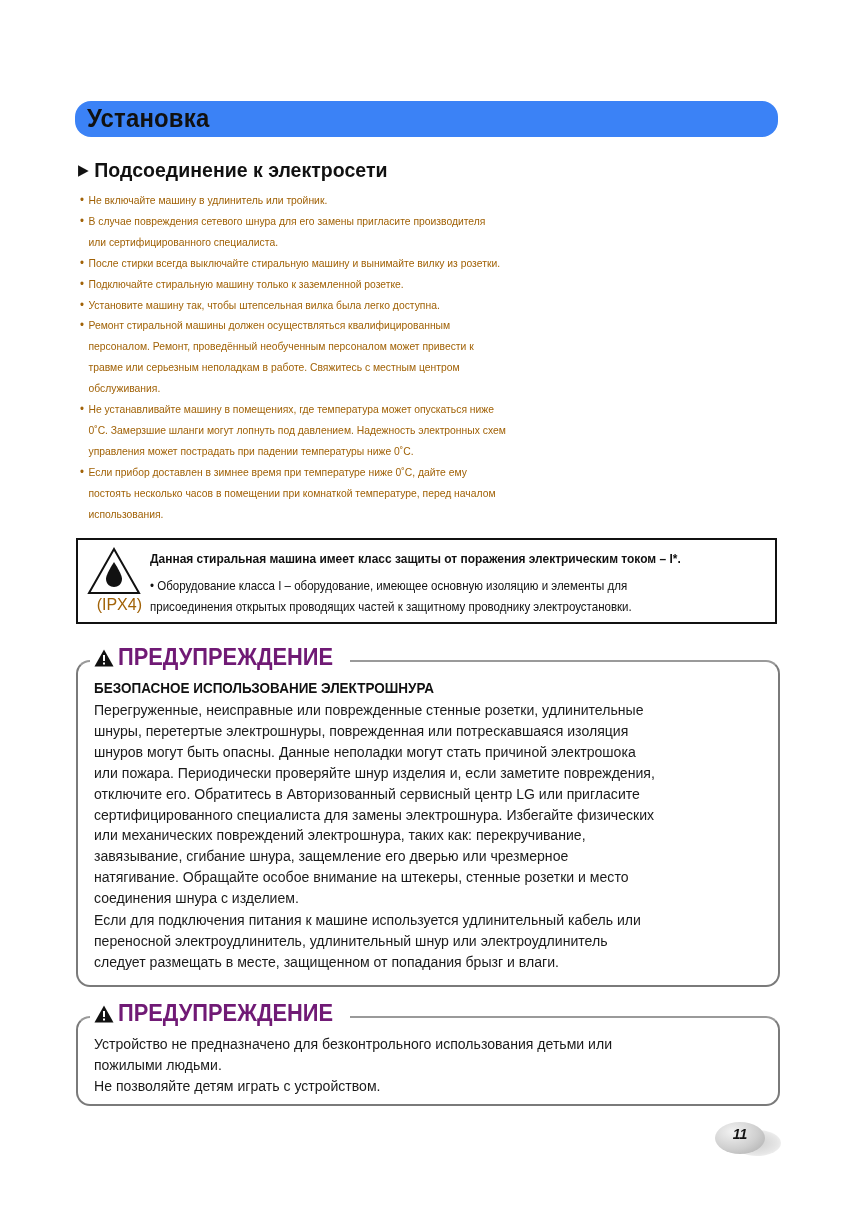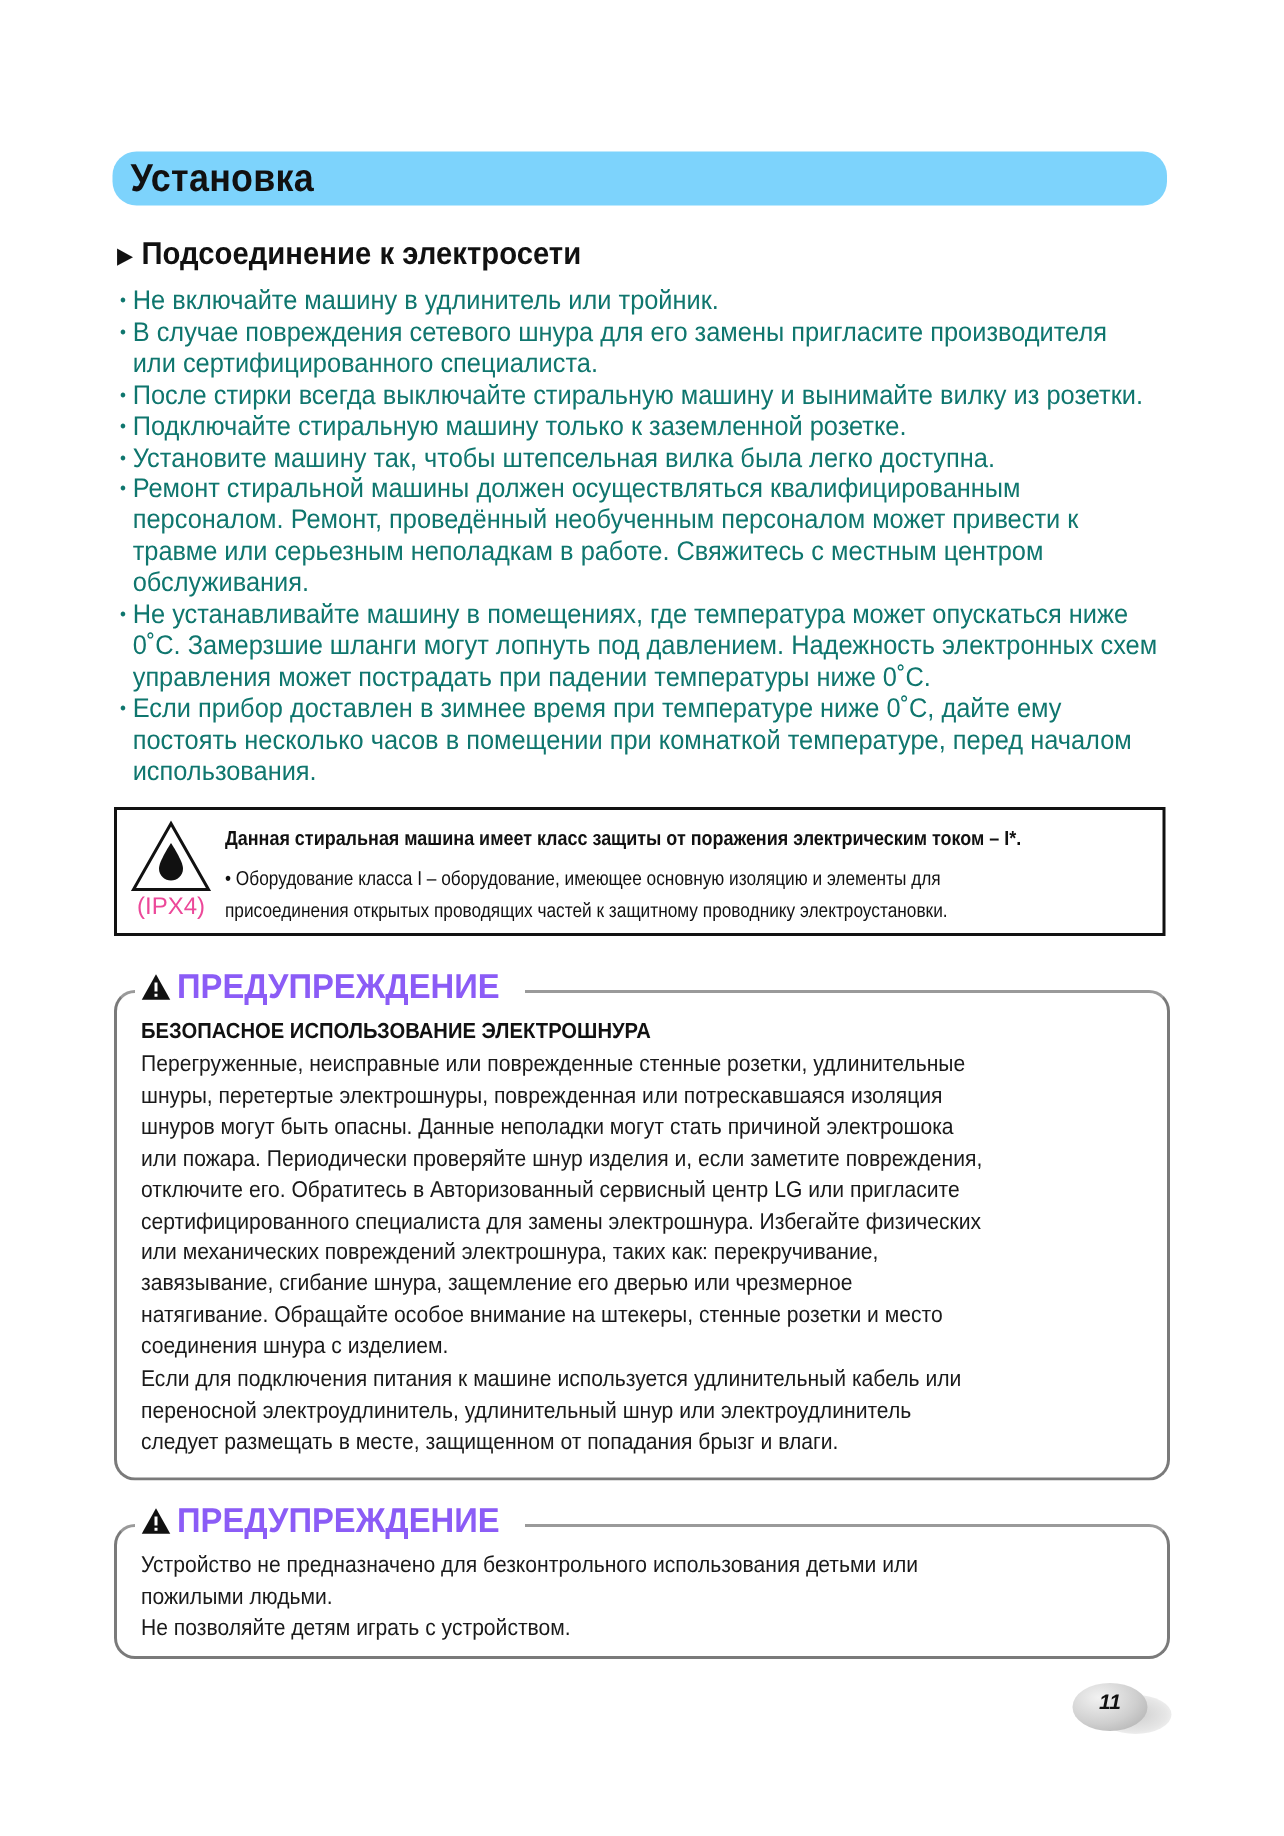--- a/index.html
+++ b/index.html
@@ -3,78 +3,78 @@
 <meta charset="utf-8">
 <style>
   html, body { margin: 0; padding: 0; background: #ffffff; }
   body {
     width: 856px; height: 1224px; position: relative; overflow: hidden;
     font-family: "Liberation Sans", "DejaVu Sans", sans-serif;
     color: #111;
   }
   .page-header {
     position: absolute; left: 75px; top: 101px; width: 703px; height: 36px;
-    background: #7dd3fc;
+    background: #3b82f6;
     border-radius: 16px;
   }
   .page-header h1 {
     margin: 0; position: absolute; left: 12px; top: 2px;
     font-size: 26px; font-weight: bold; letter-spacing: 0.2px; color: #111;
     transform: scaleX(0.92); transform-origin: left center;
   }
   .section-title {
     position: absolute; left: 78px; top: 158px;
     font-size: 21px; font-weight: bold; color: #111;
     display: flex; align-items: center;
     transform: scaleX(0.93); transform-origin: left center; white-space: nowrap;
   }
   .section-title .arrow { font-size: 15px; margin-right: 6px; }
   .bullets {
     position: absolute; left: 80px; top: 190px; width: 700px;
     margin: 0; padding: 0; list-style: none;
-    font-size: 18px; line-height: 20.9px; color: #0f766e;
+    font-size: 11px; line-height: 20.9px; color: #a16207;
   }
   .bullets li {
     position: relative; padding-left: 9px; white-space: pre-line;
     transform: scaleX(0.94); transform-origin: left center; width: 745px;
   }
   .bullets li::before {
     content: "•"; position: absolute; left: 0; top: 0; font-size: 12px;
   }
   .notice-box {
     position: absolute; left: 76px; top: 538px; width: 697px; height: 82px;
     border: 2px solid #111;
   }
   .notice-icon {
     position: absolute; left: 8px; top: 6px; width: 56px; height: 72px;
   }
   .notice-icon .ipx {
-    position: absolute; left: 0; top: 50px; width: 56px; text-align: center;
-    font-size: 16px; color: #ec4899;
+    position: absolute; left: 0; top: 50px; width: 56px; text-align: right;
+    font-size: 16px; color: #a16207;
   }
   .notice-title {
     position: absolute; left: 72px; top: 11px; width: 640px;
     font-size: 13.6px; font-weight: bold; white-space: nowrap;
     transform: scaleX(0.88); transform-origin: left center;
   }
   .notice-text {
     position: absolute; left: 72px; top: 35px; width: 700px;
     font-size: 13.4px; line-height: 21px; white-space: pre-line;
     transform: scaleX(0.86); transform-origin: left center;
   }
   .warn-box {
     position: absolute; border: 2px solid #7a7a7a; border-radius: 14px;
     border-top-color: #9a9a9a;
   }
   .warn-box-1 { left: 76px; top: 660px; width: 700px; height: 323px; }
   .warn-box-2 { left: 76px; top: 1016px; width: 700px; height: 86px; }
   .warn-heading {
     position: absolute; left: 12px; top: -18px; background: #fff;
     padding: 0 6px 0 4px; display: flex; align-items: center;
-    font-size: 23px; font-weight: bold; color: #8b5cf6; white-space: nowrap;
+    font-size: 23px; font-weight: bold; color: #701a75; white-space: nowrap;
   }
   .warn-heading .tri { width: 20px; height: 18px; margin-right: 4px; }
   .warn-heading span.txt { display: inline-block; transform: scaleX(0.95); transform-origin: left center; }
   .warn-sub {
     position: absolute; left: 16px; top: 18px;
     font-size: 14.5px; font-weight: bold; white-space: nowrap;
     transform: scaleX(0.93); transform-origin: left center;
   }
   .warn-body {
     position: absolute; left: 16px; width: 760px;

